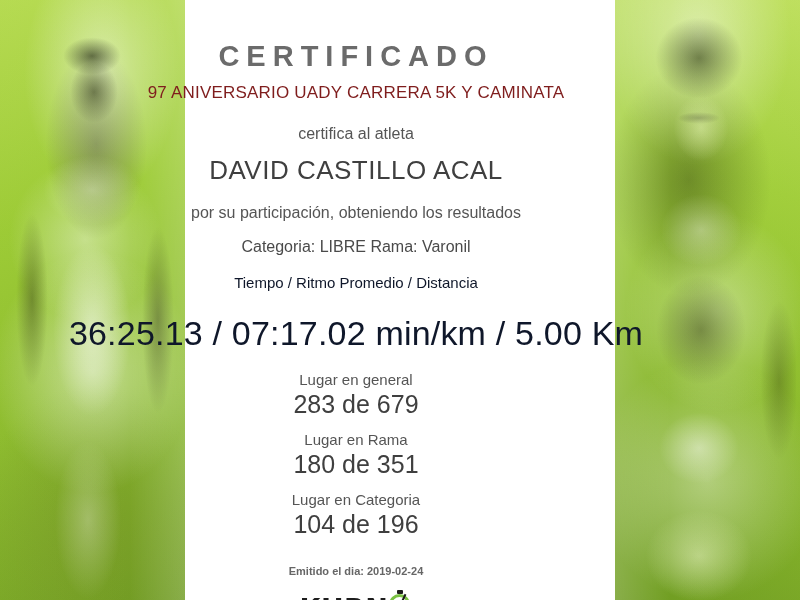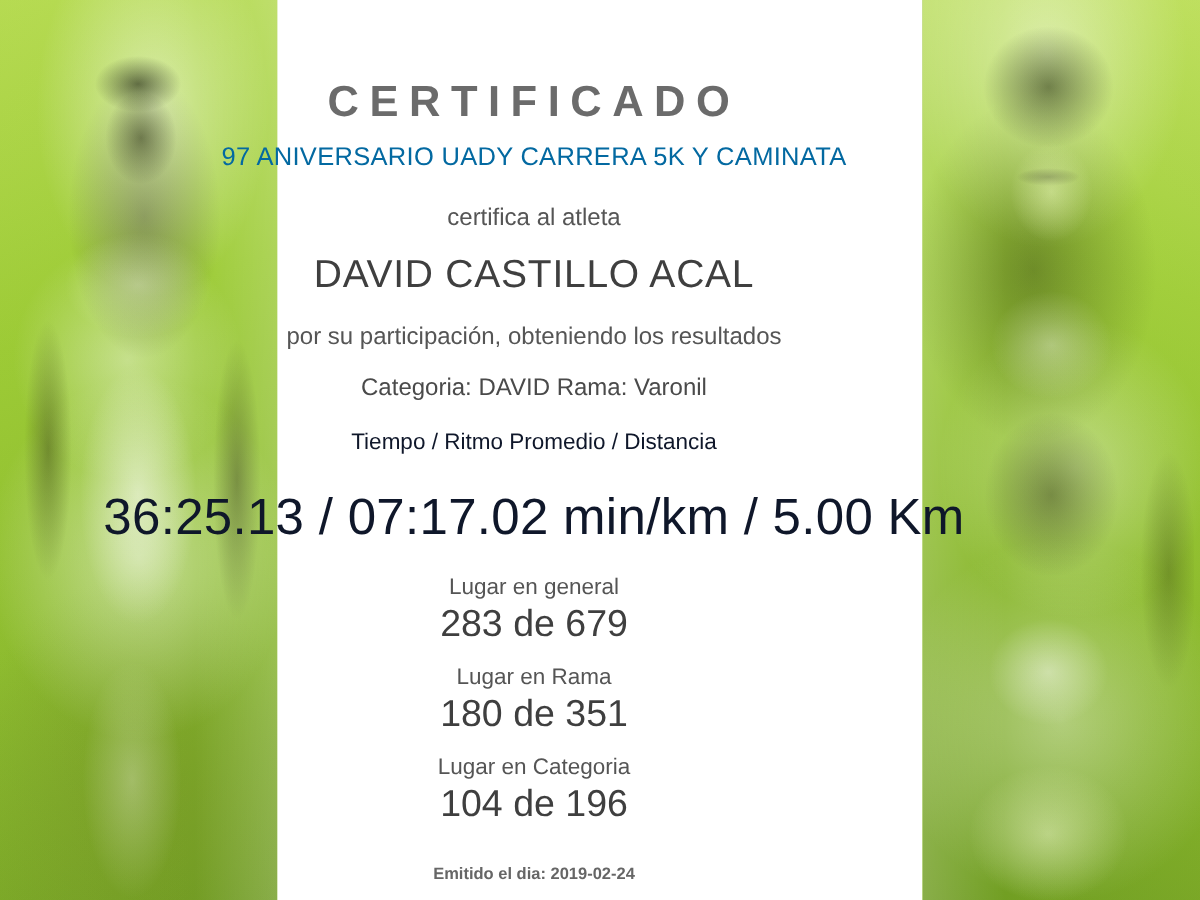--- a/index.html
+++ b/index.html
@@ -126,35 +126,35 @@
     left: 185px;
     top: 0;
     width: 342px;
     height: 600px;
     background: #ffffff;
     text-align: center;
     color: #4a4a4a;
     display: flex;
     flex-direction: column;
     align-items: center;
-    padding-top: 52px;
+    padding-top: 40px;
     box-sizing: border-box;
   }
 
   .title {
     font-size: 29px;
     font-weight: bold;
     letter-spacing: 7px;
     color: #6b6b6b;
     margin-bottom: 10px;
     white-space: nowrap;
   }
   .subtitle {
     font-size: 17px;
-    color: #0369a1;
+    color: #7f1d1d;
     letter-spacing: 0.2px;
     margin-bottom: 22px;
     white-space: nowrap;
   }
   .line-regular {
     font-size: 16px;
     color: #555;
     margin-bottom: 12px;
   }
   .athlete {
@@ -288,21 +288,21 @@
     <div class="title">CERTIFICADO</div>
 
     <div class="subtitle">97 ANIVERSARIO UADY CARRERA 5K Y CAMINATA</div>
 
     <div class="line-regular">certifica al atleta</div>
 
     <div class="athlete">DAVID CASTILLO ACAL</div>
 
     <div class="participation">por su participación, obteniendo los resultados</div>
 
-    <div class="category-line">Categoria: DAVID Rama: Varonil</div>
+    <div class="category-line">Categoria: LIBRE Rama: Varonil</div>
 
     <div class="metrics-label">Tiempo / Ritmo Promedio / Distancia</div>
     <div class="metrics-value">36:25.13 / 07:17.02 min/km / 5.00 Km</div>
 
     <div class="rank-label">Lugar en general</div>
     <div class="rank-value">283 de 679</div>
 
     <div class="rank-label">Lugar en Rama</div>
     <div class="rank-value">180 de 351</div>
 

